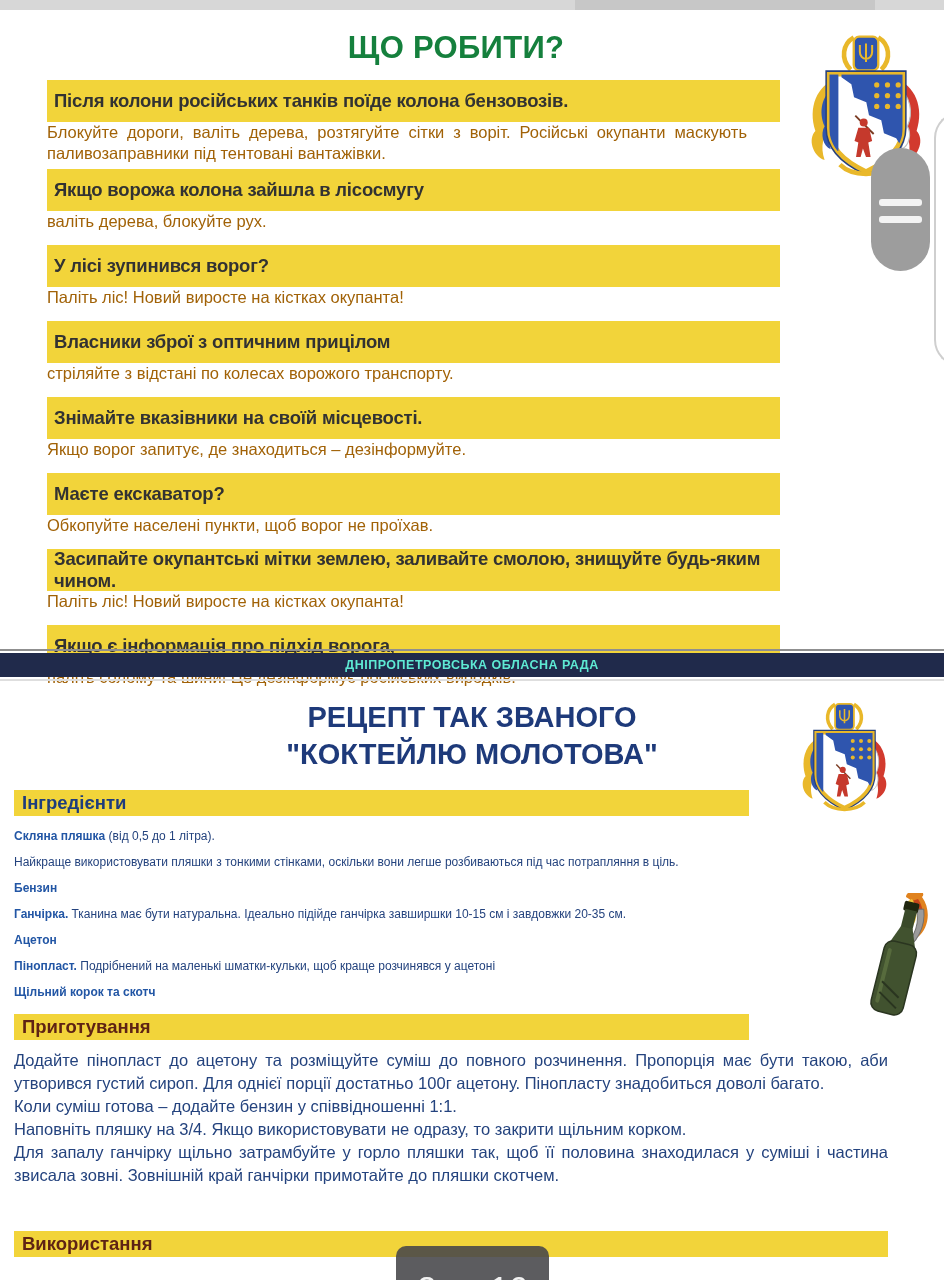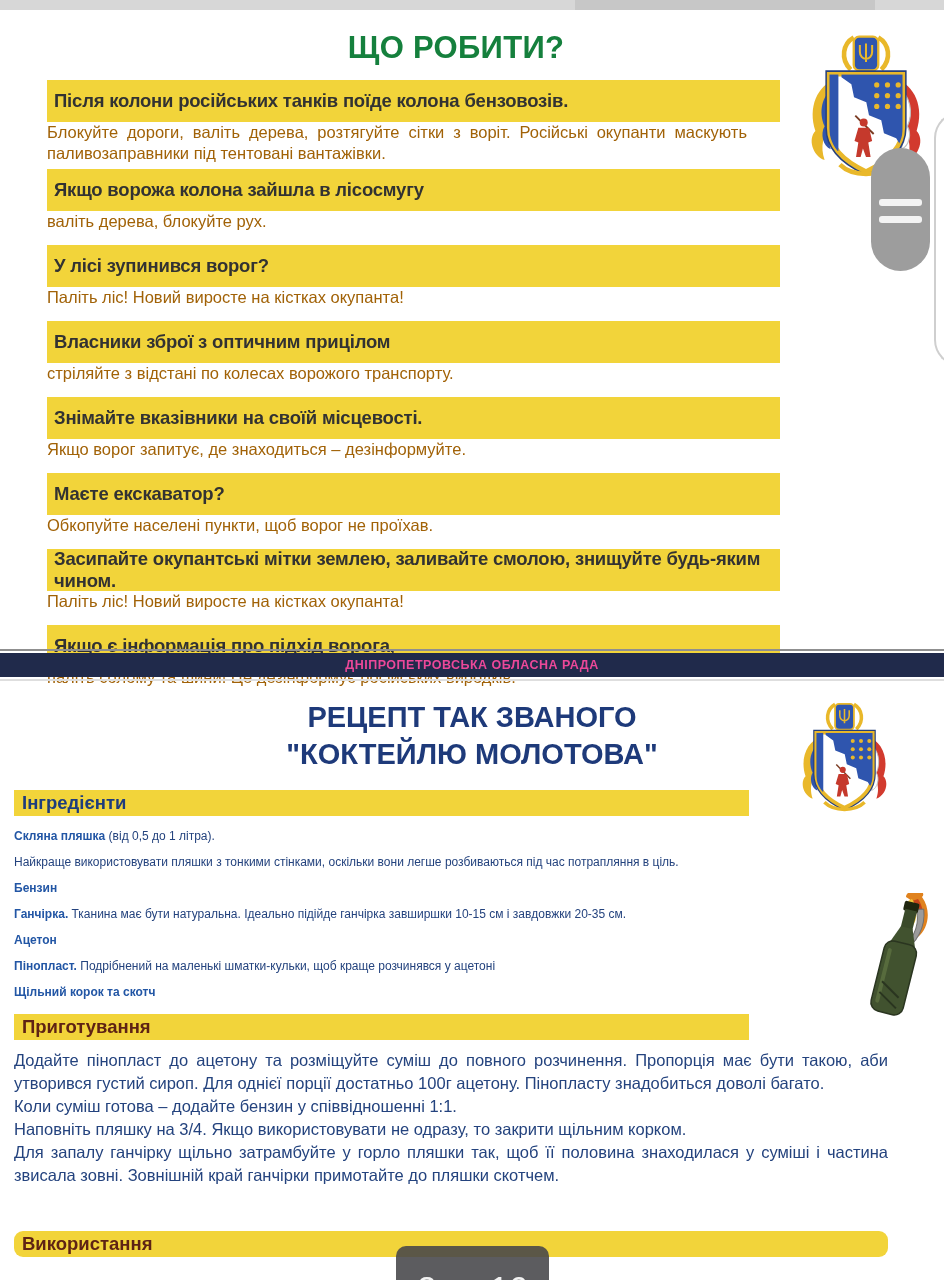--- a/index.html
+++ b/index.html
@@ -18,33 +18,33 @@
         box-sizing:border-box;font-size:18.5px;font-weight:bold;color:#323232;letter-spacing:-0.2px;}
   .p1-sec{margin-bottom:13px;}
   .p1-sec.first{margin-bottom:5px;}
   .p1-para{font-size:16.5px;color:#a16207;line-height:21px;}
   .p1-para.justify{width:700px;text-align:justify;}
 
   
   .sep-hair{position:absolute;top:649px;left:0;width:944px;height:2px;background:#8f8f8f;}
   .banner{position:absolute;top:653px;left:0;width:944px;height:24px;background:#202a4b;
           display:flex;align-items:center;justify-content:center;
-          color:#ec4899;font-size:12.5px;font-weight:bold;letter-spacing:.5px;}
+          color:#5eead4;font-size:12.5px;font-weight:bold;letter-spacing:.5px;}
   .sep-hair2{position:absolute;top:679px;left:0;width:944px;height:2px;background:#dedede;}
 
   
   .p2{position:absolute;top:685px;left:0;width:944px;}
   .p2-title{margin:14px 0 0 0;width:944px;text-align:center;font-size:29px;font-weight:bold;
             color:#1e3a7a;line-height:37px;}
   .p2-body{margin-left:14px;width:874px;}
   .p2-ybar{background:#f2d43a;height:26px;display:flex;align-items:center;padding-left:8px;
            box-sizing:border-box;font-size:18.5px;font-weight:bold;}
   .hdr-ing{color:#1e3c7c;width:735px;margin-top:17px;}
   .hdr-prep{color:#5e2314;width:735px;}
-  .hdr-use{color:#5e2314;width:874px;border-radius:9px;}
+  .hdr-use{color:#5e2314;width:874px;}
   .ing-list{margin-top:9px;margin-bottom:10px;}
   .ing-item{font-size:12px;line-height:23px;margin-bottom:3px;color:#24437e;}
   .ing-item b{color:#2256a5;}
   .p2-para{margin-top:9px;margin-bottom:12px;font-size:16.5px;line-height:23px;
            color:#24437e;text-align:justify;}
   .p2-para div{text-align:justify;}
   .prep-gap{height:32px;}
 
   
   .coat1{position:absolute;left:797px;top:33px;width:138px;height:156px;}

